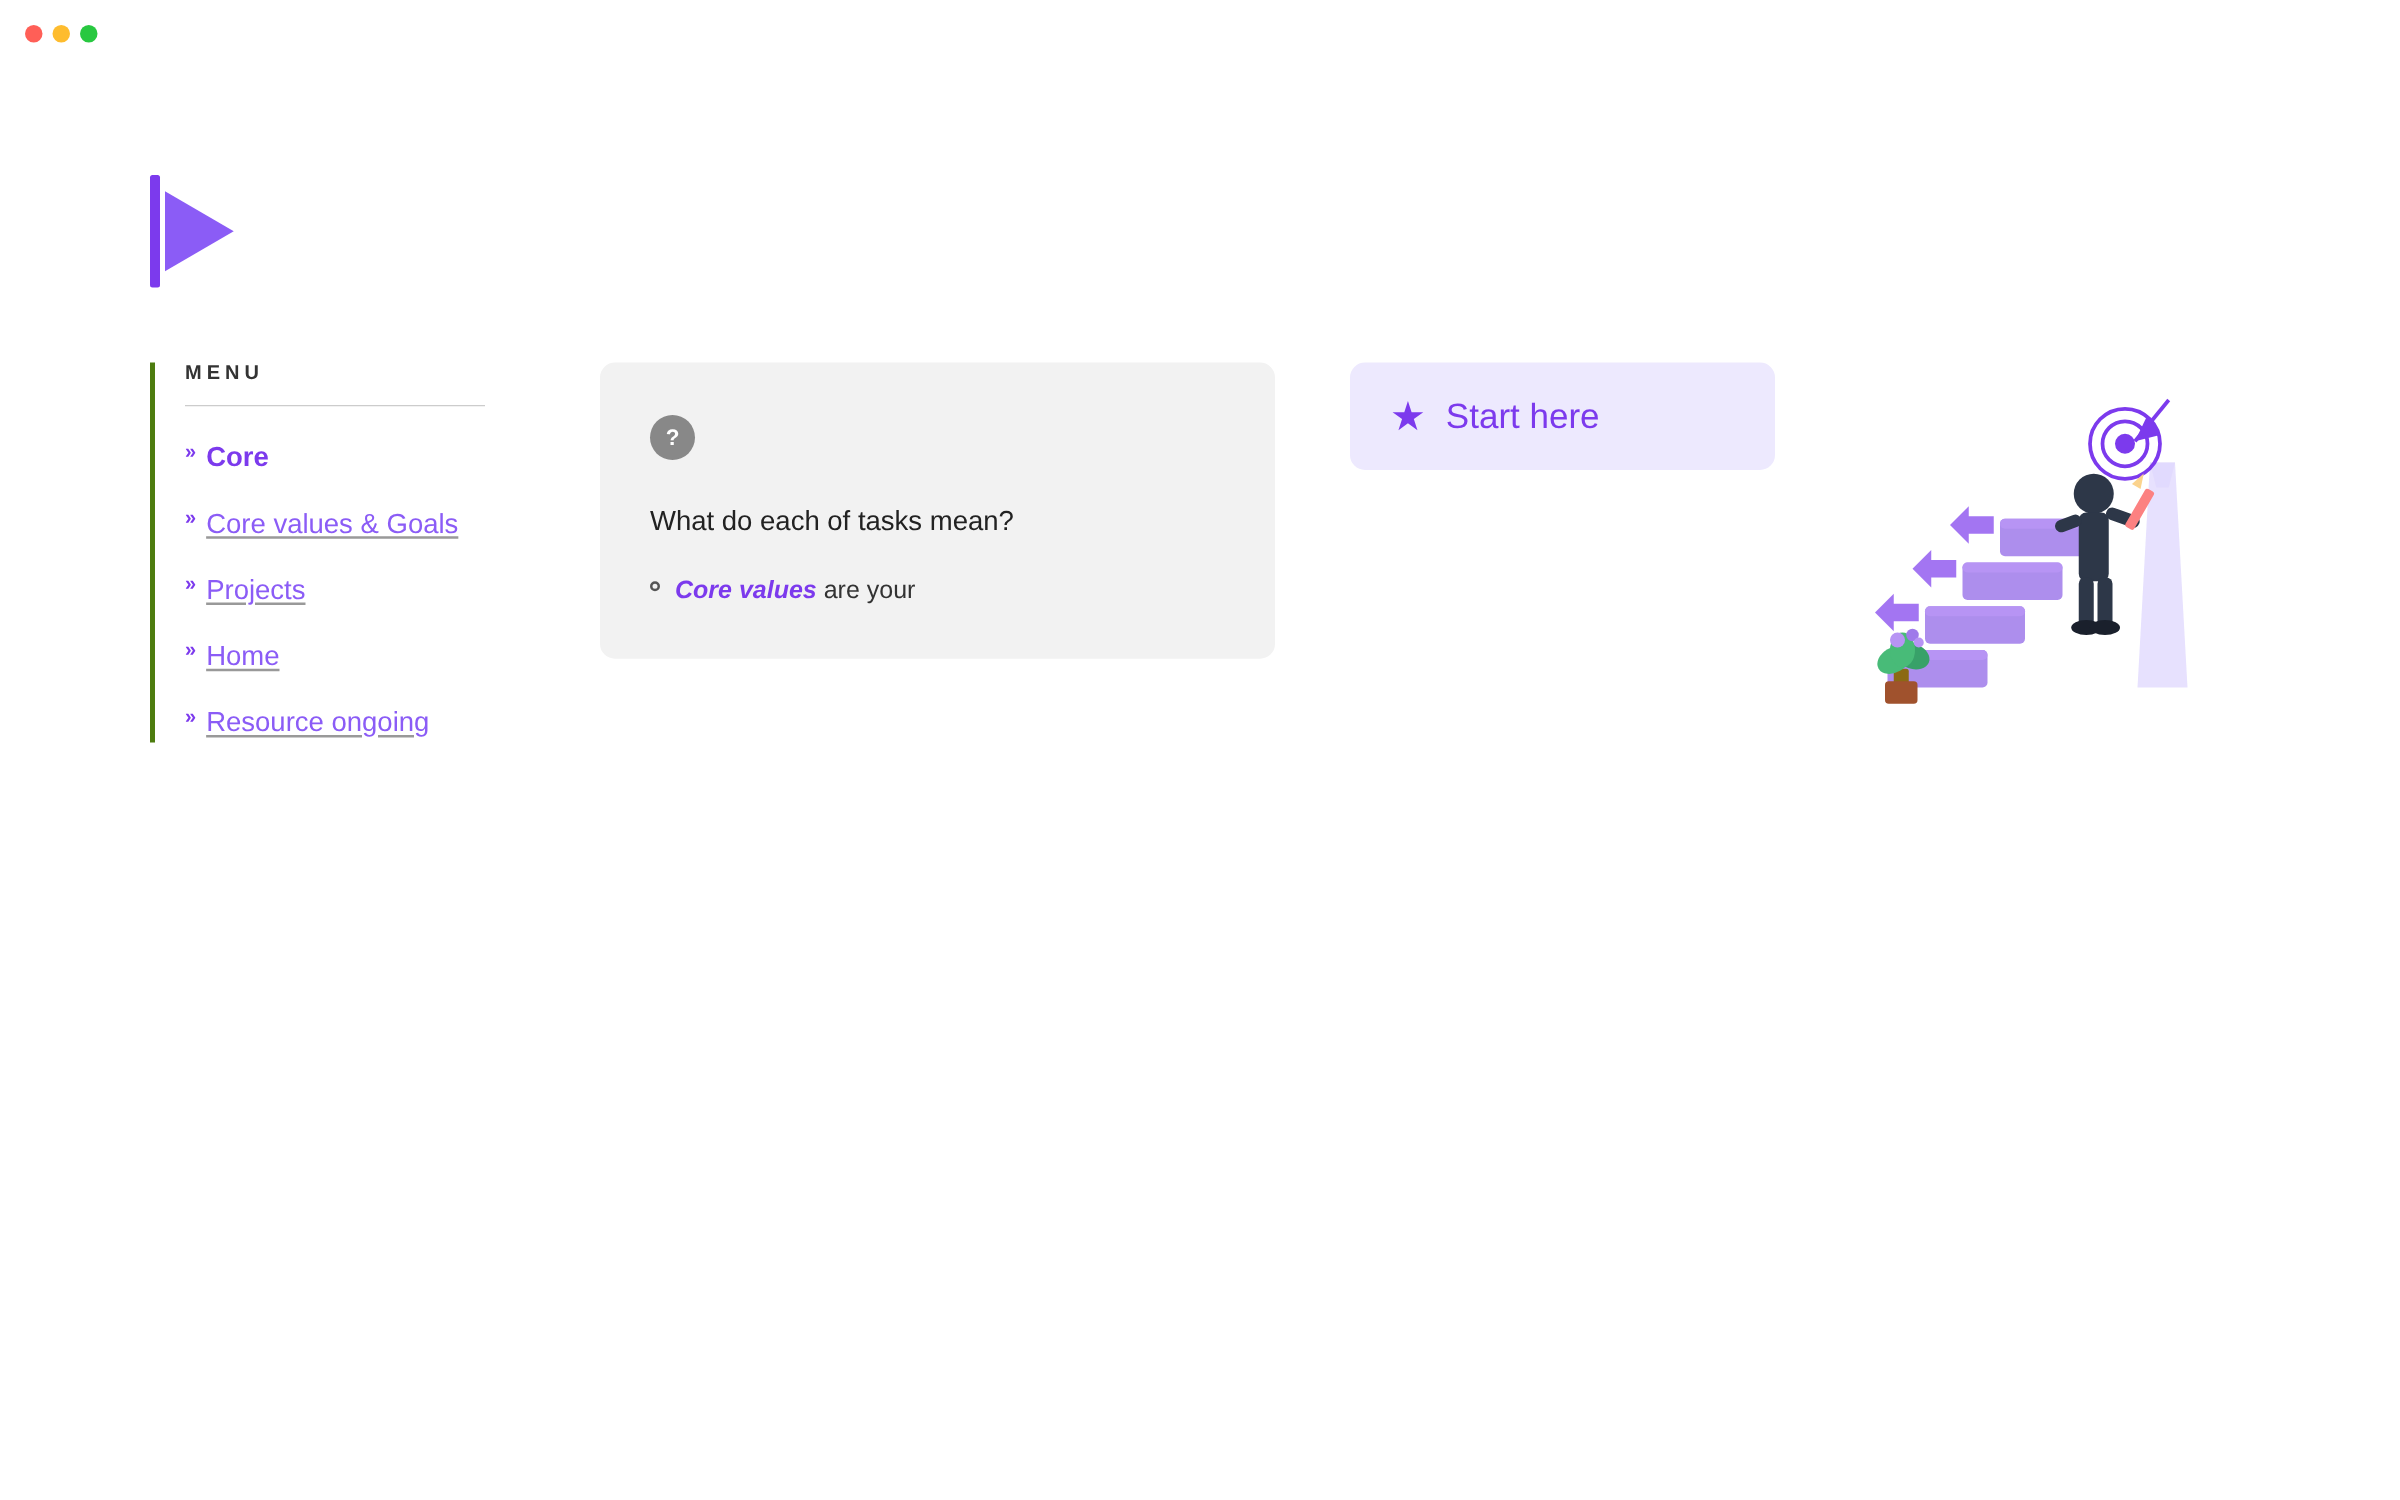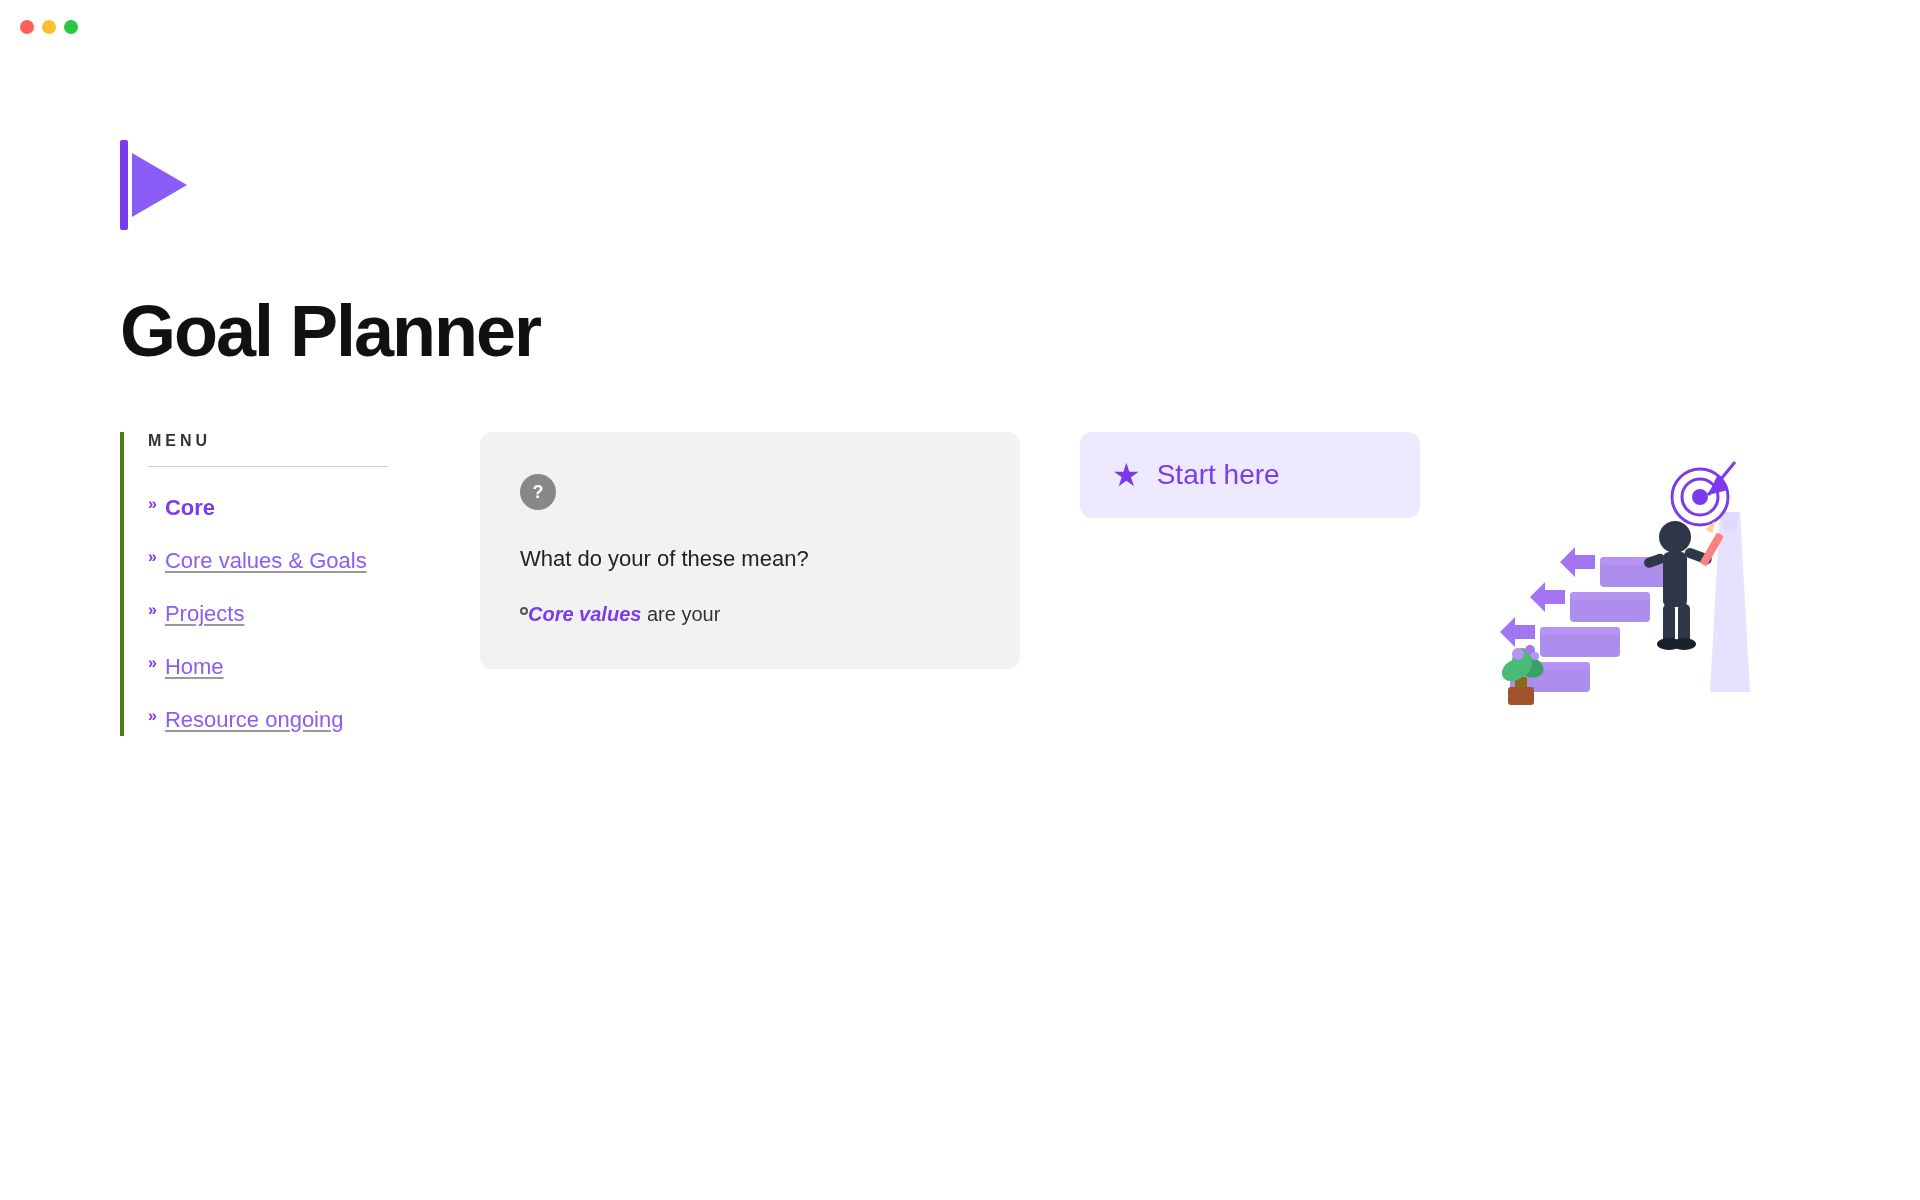--- a/index.html
+++ b/index.html
@@ -190,20 +190,21 @@
     }
 
     .bullet-list {
       list-style: none;
       padding: 0;
     }
 
     .bullet-item {
       display: flex;
       align-items: flex-start;
+      gap: 12px;
       font-size: 20px;
       color: #333333;
       line-height: 1.5;
     }
 
     .bullet-dot {
       width: 8px;
       height: 8px;
       border-radius: 50%;
       border: 2px solid #555555;
@@ -287,21 +288,20 @@
 
 <div class="main-container">
 
   <div class="logo-area">
     <div class="logo-icon">
       <div class="logo-bar"></div>
       <div class="logo-triangle"></div>
     </div>
   </div>
 
-  <h1 class="page-title">Goal Planner</h1>
 
   <div class="content-layout">
 
     <div class="sidebar">
       <div class="sidebar-border">
         <div class="menu-label">MENU</div>
         <div class="menu-divider"></div>
 
         <div class="menu-item">
           <span class="menu-chevron">»</span>
@@ -334,21 +334,21 @@
 
       <div class="right-top">
 
         <div class="info-card">
           <div class="info-card-header">
             <div class="question-icon">
               <span>?</span>
             </div>
           </div>
 
-          <p class="info-secondary-text">What do your of these mean?</p>
+          <p class="info-secondary-text">What do each of tasks mean?</p>
 
           <ul class="bullet-list">
             <li class="bullet-item">
               <div class="bullet-dot"></div>
               <span>
                 <span class="bullet-item-highlight">Core values</span>
                 <span> are your</span>
               </span>
             </li>
           </ul>

